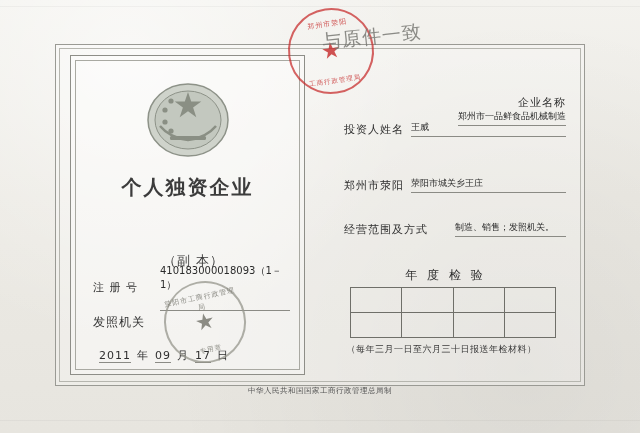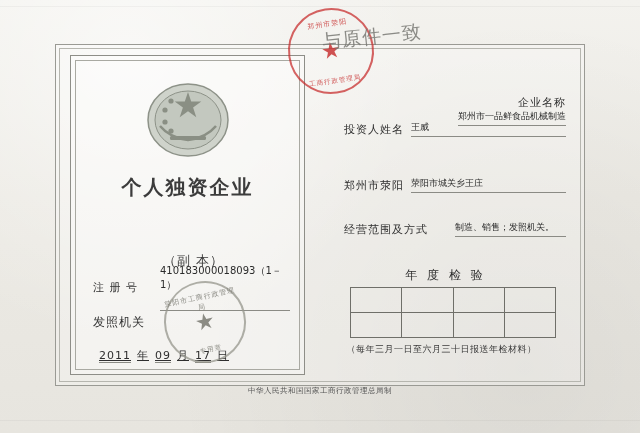--- a/index.html
+++ b/index.html
@@ -132,21 +132,20 @@
     position: absolute;
     top: 292px;
     left: 28px; right: 16px;
     font-family: "DejaVu Sans", sans-serif;
     font-size: 11px;
     color: #2f2f2f;
     letter-spacing: 1px;
     display: flex;
     gap: 6px;
     align-items: baseline;
-    text-decoration: underline;
   }
   .date-row .u {
     border-bottom: 1px solid #8b8b85;
     min-width: 14px;
     display: inline-block;
     text-align: center;
   }
   
   .right-panel {
     position: absolute;

